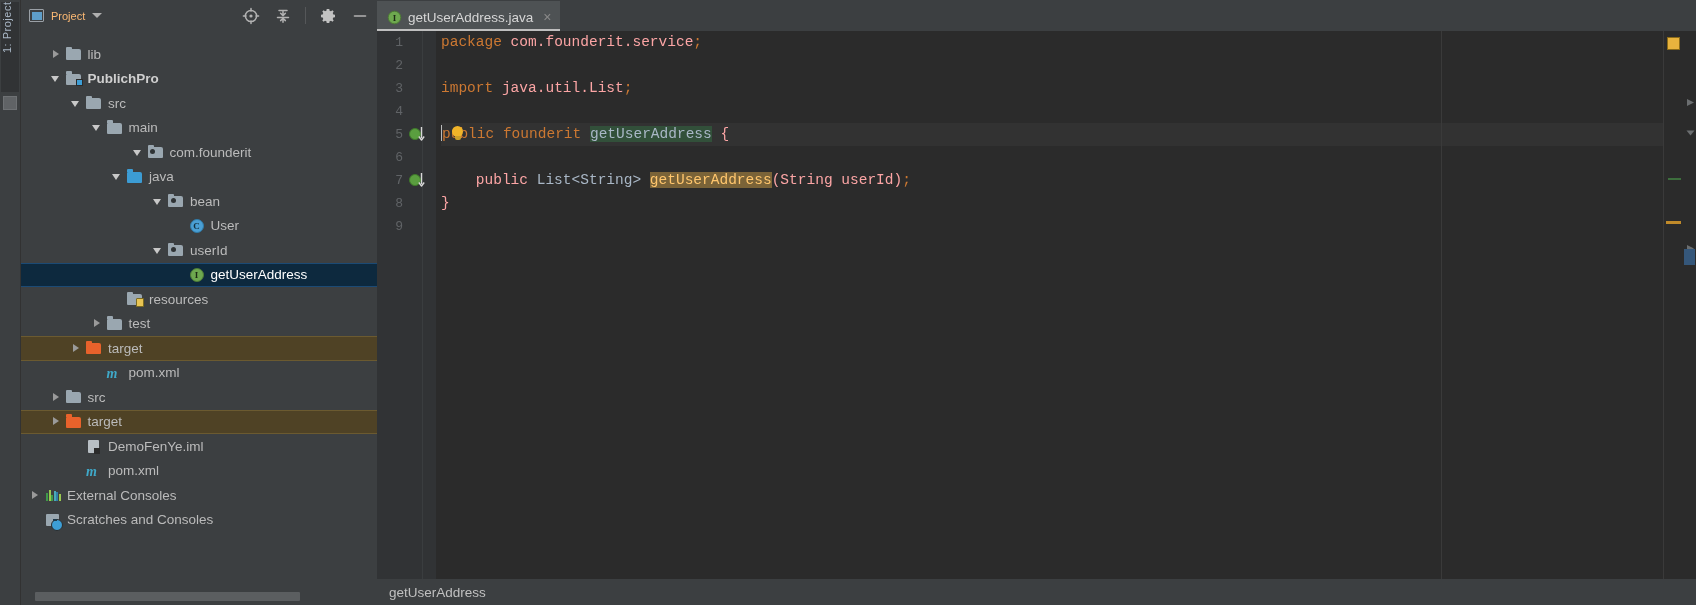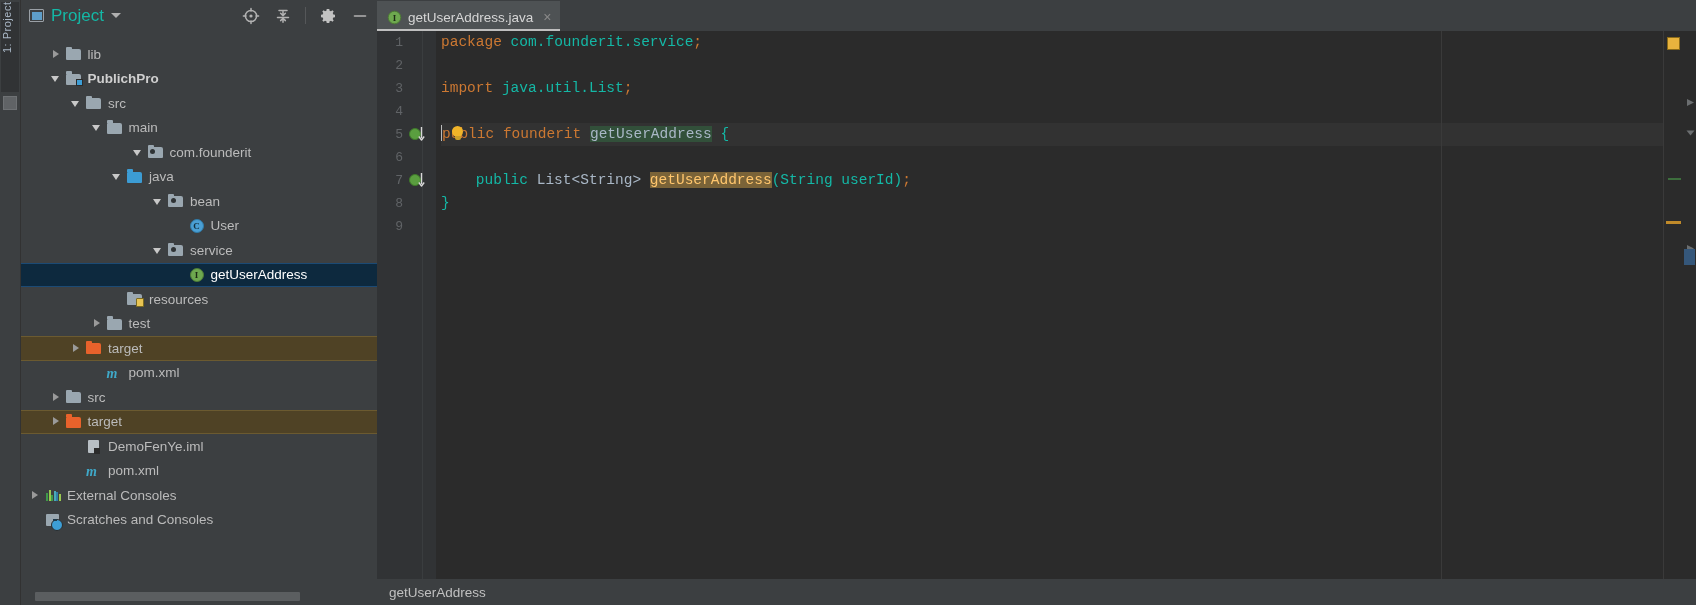--- a/index.html
+++ b/index.html
@@ -33,21 +33,21 @@
   .project-panel {
     width: 356px; flex: 0 0 356px; height: 605px;
     background: #3c3f41; display: flex; flex-direction: column;
     position: relative;
   }
   .panel-header {
     height: 31px; display: flex; align-items: center;
     padding: 0 4px 0 8px; background: #3c3f41; flex: 0 0 31px;
   }
   .panel-title { display: flex; align-items: center; gap: 7px; }
-  .panel-title .ptxt { font-size: 17px; color: #14b8a6; }
+  .panel-title .ptxt { font-size: 11px; color: #fdba74; }
   .proj-icon {
     width: 15px; height: 13px; border: 1.6px solid #9aa0a6;
     border-radius: 1px; background: #3c3f41; position: relative;
   }
   .proj-icon::after {
     content: ""; position: absolute; left: 1.5px; top: 1.5px;
     right: 1.5px; bottom: 1.5px; background: #5e9ec9;
   }
   .caret-down {
     width: 0; height: 0; border-left: 5px solid transparent;
@@ -177,21 +177,21 @@
                 background:#313335; border-left:1px solid #3a3d3f; }
 
   .code {
     flex: 1 1 auto; position: relative; background: #2b2b2b;
     font-family: "Liberation Mono", monospace; font-size: 14.5px;
     padding-left: 5px;
   }
   .cline { height: 23px; line-height: 23px; white-space: pre; padding-left: 0px; }
   .cline.caret-line { background: #323232; }
   .kw { color: #cc7832; }
-  .txt { color: #14b8a6; }
+  .txt { color: #fca5a5; }
   .sem { color: #cc7832; }
   .cls-name-hl { background: #32503a; color:#a9b7c6; }
   .mth-hl { background: #7a6338; color: #ffc66d; }
   .type { color: #a9b7c6; }
   .caret { display:inline-block; width:1px; height:16px; background:#bbbbbb;
            vertical-align:-3px; }
   .bulb {
     position:absolute; left:12px; top:3px; width:15px; height:17px;
   }
   .bulb .glass { position:absolute; left:2px; top:0px; width:11px; height:11px;
@@ -337,21 +337,21 @@
             </span>
             <span class="lbl">User</span>
           </div>
           <div class="row">
             <span style="display:inline-block;width:131px;flex:0 0 131px"></span>
             <span class="arrow open"></span>
             <span class="ico">
               <span class="fld"></span>
               <span class="pkg-dot"></span>
             </span>
-            <span class="lbl">service</span>
+            <span class="lbl">userId</span>
           </div>
           <div class="row selected">
             <span style="display:inline-block;width:151.5px;flex:0 0 151.5px"></span>
             <span class="arrow "></span>
             <span class="ico">
               <span class="circ iface">I</span>
             </span>
             <span class="lbl">getUserAddress</span>
           </div>
           <div class="row">

